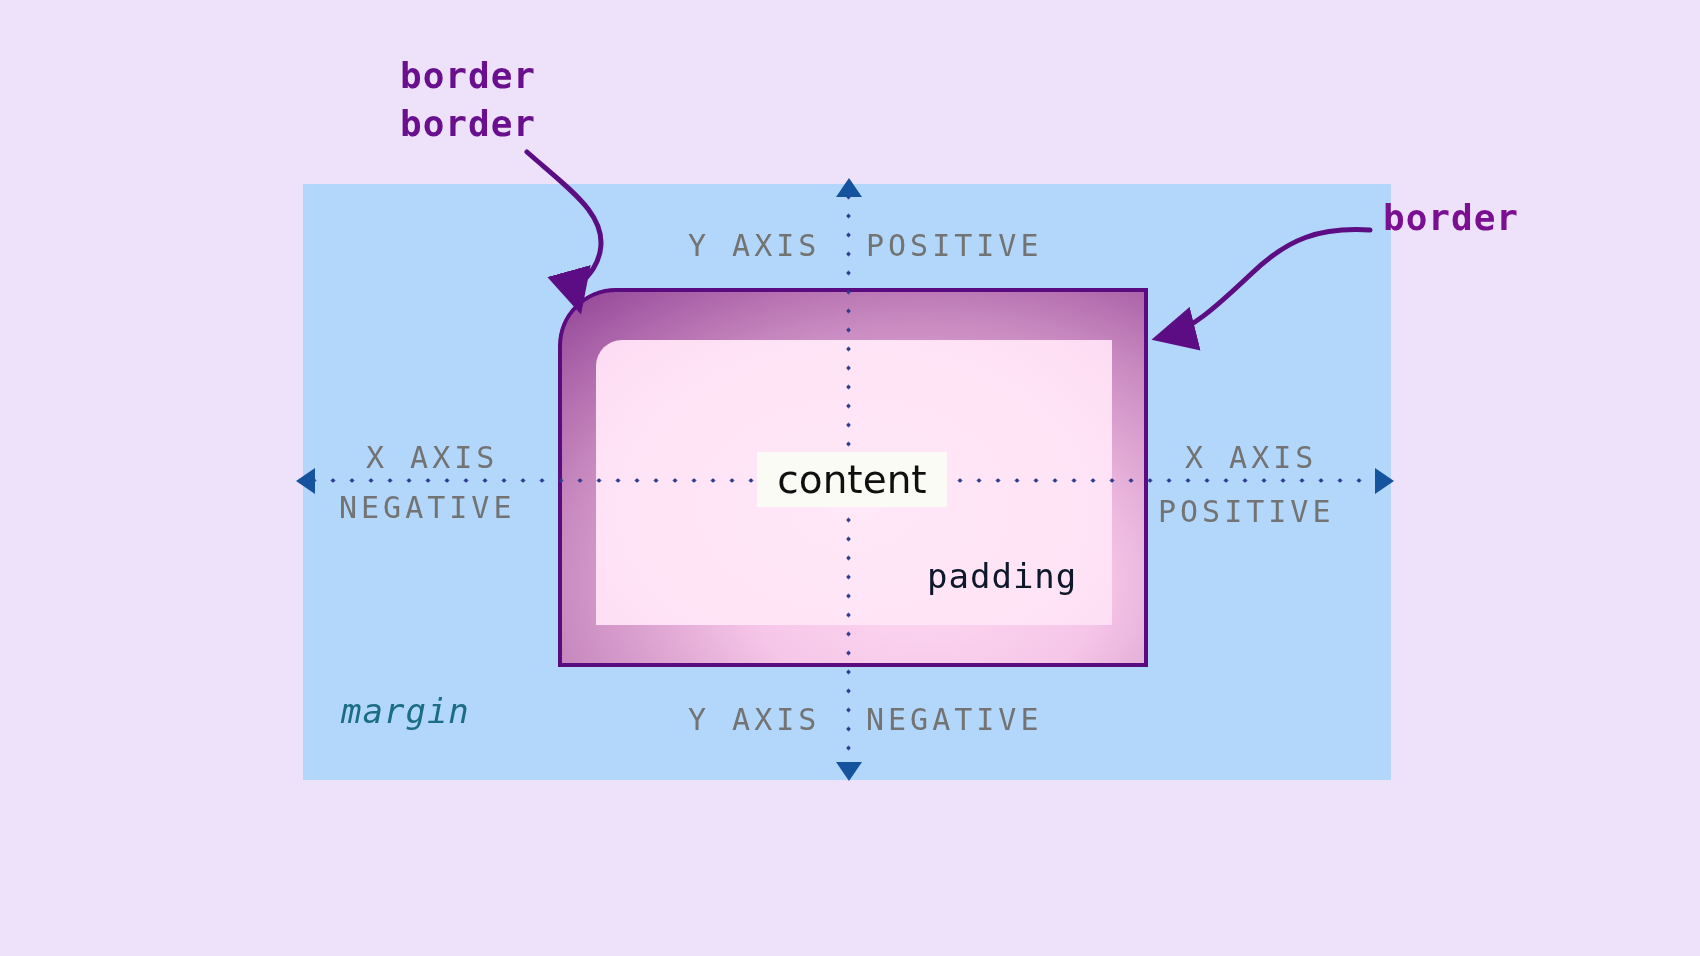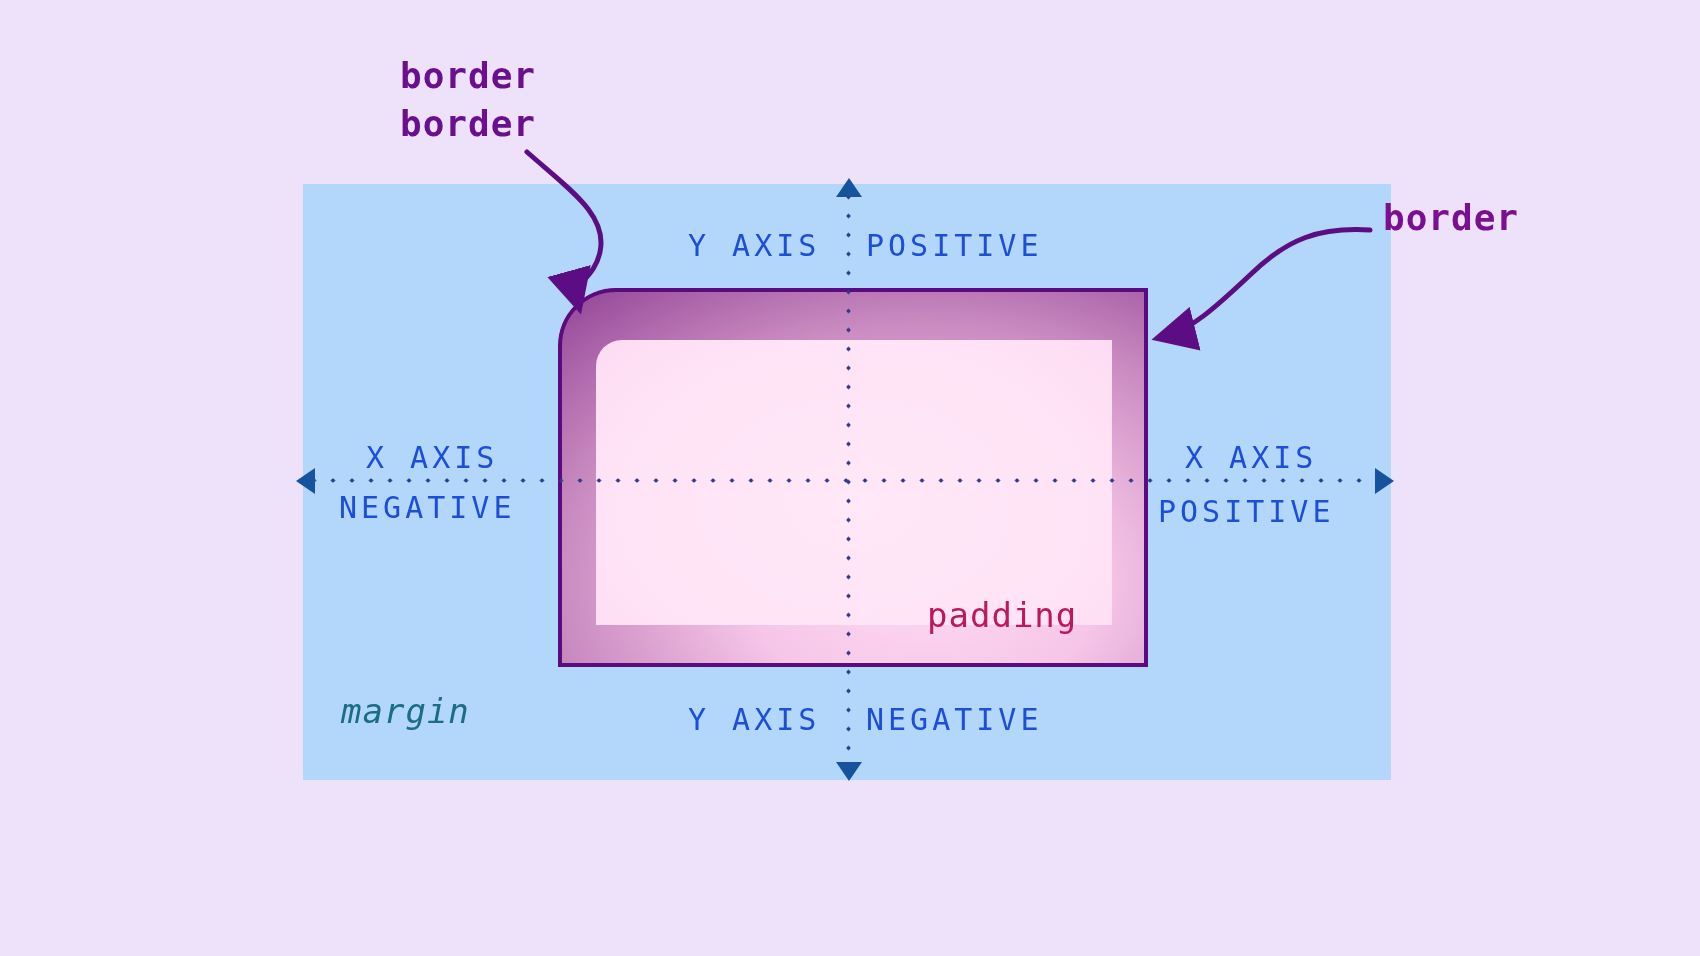--- a/index.html
+++ b/index.html
@@ -78,24 +78,23 @@
     background:
       radial-gradient(120% 150% at 50% 58%, #ffe8f8 0%, #ffe3f6 38%, #fbd7f0 68%, #f6cdea 100%);
     border-top-left-radius: 26px;
   }
 
   .padding-label {
     position: absolute;
     left: 927px;
     top: 556px;
     font-size: 34px;
-    color: #be185d;
+    color: #0f172a;
     letter-spacing: 1px;
     white-space: nowrap;
-    margin-top: 39px;
   }
 
   
   .axis-line {
     position: absolute;
     background-image: radial-gradient(circle, #2b3a8f 1.9px, rgba(0,0,0,0) 2.2px);
   }
   .axis-h {
     left: 310px;
     top: 478px;
@@ -141,21 +140,21 @@
     left: 836px; top: 762px;
     border-left: 13px solid transparent;
     border-right: 13px solid transparent;
     border-top: 19px solid #15539e;
   }
 
   .axis-label {
     position: absolute;
     font-size: 30px;
     letter-spacing: 4px;
-    color: #1d4ed8;
+    color: #737373;
     white-space: nowrap;
     text-align: right;
   }
   .lbl-y-pos-a { left: 688px; top: 228px; }
   .lbl-y-pos-b { left: 866px; top: 228px; }
   .lbl-y-neg-a { left: 688px; top: 702px; }
   .lbl-y-neg-b { left: 866px; top: 702px; }
 
   .lbl-x-neg-a { left: 366px; top: 440px; }
   .lbl-x-neg-b { left: 339px; top: 490px; }
@@ -226,20 +225,23 @@
   <div class="axis-label lbl-y-pos-a">Y AXIS</div>
   <div class="axis-label lbl-y-pos-b">POSITIVE</div>
   <div class="axis-label lbl-y-neg-a">Y AXIS</div>
   <div class="axis-label lbl-y-neg-b">NEGATIVE</div>
 
   <div class="axis-label lbl-x-neg-a">X AXIS</div>
   <div class="axis-label lbl-x-neg-b">NEGATIVE</div>
   <div class="axis-label lbl-x-pos-a">X AXIS</div>
   <div class="axis-label lbl-x-pos-b">POSITIVE</div>
 
+  <div class="content-chip">
+    <span>content</span>
+  </div>
 
   <svg class="leader">
     <defs>
       <marker id="arrowA" markerWidth="9" markerHeight="9" refX="6" refY="4.5" orient="auto">
         <path d="M0,0 L9,4.5 L0,9 z" fill="#5d0d84"></path>
       </marker>
       <marker id="arrowB" markerWidth="9" markerHeight="9" refX="6" refY="4.5" orient="auto">
         <path d="M0,0 L9,4.5 L0,9 z" fill="#5d0d84"></path>
       </marker>
     </defs>

